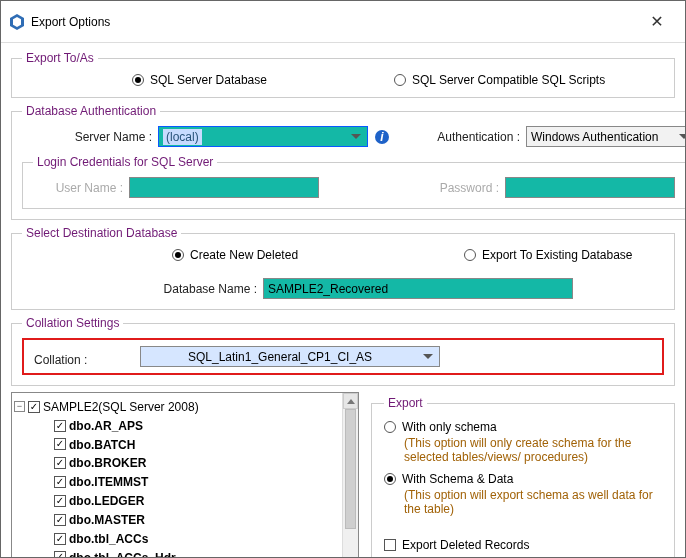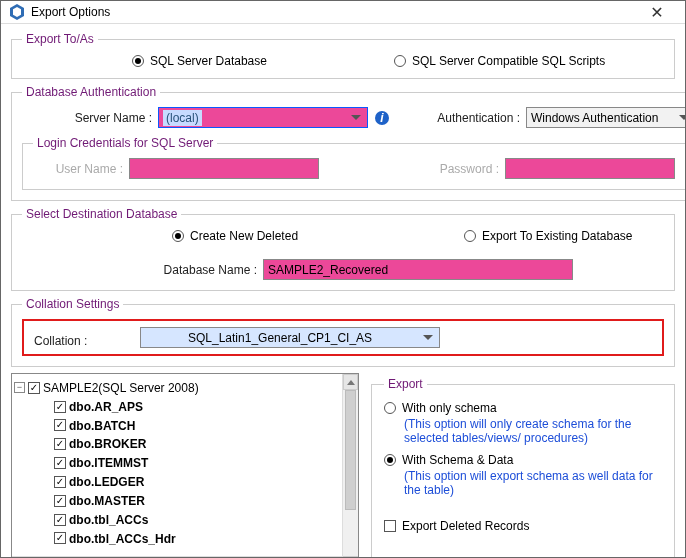--- a/index.html
+++ b/index.html
@@ -1,30 +1,30 @@
 <!DOCTYPE html>
 <html><head>
 <meta charset="utf-8">
 <style>
   * { box-sizing: border-box; font-family: "Segoe UI", Tahoma, sans-serif; font-size: 12px; }
   body { margin: 0; background: #fff; width: 686px; height: 558px; border: 1px solid #666; overflow: hidden; }
-  .titlebar { height: 23px; display: flex; align-items: center; padding: 0 8px; border-bottom: 1px solid #ddd; justify-content: space-between; }
+  .titlebar { height: 42px; display: flex; align-items: center; padding: 0 8px; border-bottom: 1px solid #ddd; justify-content: space-between; }
   .titlebar .appicon { width: 16px; height: 16px; margin-right: 6px; }
   .titlebar .title { flex: 1; font-size: 12px; }
   .titlebar .close { width: 40px; text-align: center; font-size: 16px; color: #333; cursor: default; }
   .content { padding: 4px 10px 8px 10px; }
   fieldset { border: 1px solid #ccc; margin: 4px 0 6px 0; padding: 8px 10px 10px 10px; position: relative; }
   fieldset > legend { padding: 0 4px; color: #701a75; }
   .row { display: flex; align-items: center; }
   .radio { width: 12px; height: 12px; border: 1px solid #555; border-radius: 50%; display: inline-flex; align-items: center; justify-content: center; margin-right: 6px; background: #fff; }
   .radio.checked::after { content: ""; width: 6px; height: 6px; background: #000; border-radius: 50%; display: block; }
   .label { margin-right: 24px; }
   label.lbl { color: #222; margin-right: 6px; text-align: right; }
   label.disabled { color: #aaa; }
-  .select, .input { border: 1px solid #888; height: 21px; padding: 0 4px; display: flex; align-items: center; background: #ec4899; position: relative; }
+  .select, .input { border: 1px solid #888; height: 21px; padding: 0 4px; display: flex; align-items: center; background: #14b8a6; position: relative; }
   .select .arrow { position: absolute; right: 4px; top: 3px; width: 14px; height: 14px; display:flex; align-items:center; justify-content:center; }
   .select .arrow svg { display:block; }
   .hl-sel { background: #c7dbff; color: #28527a; }
   .server-sel { border: 1px solid #0a58ff; }
   .info-icon { width: 16px; height: 16px; margin-left: 6px; }
   .tree-wrap { border: 1px solid #888; width: 348px; height: 200px; overflow: hidden; position: relative; }
   .tree { padding: 4px 0 4px 2px; line-height: 18px; }
   .tree .node { white-space: nowrap; }
   .tree .toggler { display:inline-block; width:11px; height:11px; border:1px solid #888; font-size:9px; line-height:9px; text-align:center; margin-right:3px; vertical-align: middle; color:#555; }
   .tree .cb { display:inline-block; width:12px; height:12px; border:1px solid #555; margin-right:3px; vertical-align: middle; font-size:10px; line-height:10px; text-align:center; color:#000; background:#fff;}
@@ -37,21 +37,21 @@
   .scroll-v .btn { height:16px; background:#e6e6e6; border:1px solid #ccc; display:flex; align-items:center; justify-content:center;}
   .scroll-v .track { position:absolute; top:16px; bottom:16px; left:0; right:0;}
   .scroll-v .thumb { position:absolute; left:2px; right:2px; top:0; height:120px; background:#cfcfcf; border:1px solid #bbb;}
   .scroll-v .down { position:absolute; bottom:0; left:0; right:0;}
   .scroll-h { position:absolute; left:0; bottom:0; height:16px; right:16px; background:#f0f0f0; border-top:1px solid #ddd;}
   .scroll-h .btn { width:16px; height:100%; background:#e6e6e6; border:1px solid #ccc; display:inline-flex; align-items:center; justify-content:center;}
   .scroll-h .rbtn { float:right;}
   .right-col { margin-left: 12px; flex: 1; }
   .export-box { border:1px solid #ccc; padding: 10px 12px 12px 12px; height: 188px; position:relative; }
   .export-box legend { padding:0 4px;}
-  .hint { color:#1d4ed8; padding: 2px 0 8px 20px; }
+  .hint { color:#a16207; padding: 2px 0 8px 20px; }
   .coll-highlight { border: 2px solid #e01b1b; padding: 6px 10px; display:flex; align-items:flex-end; }
   .checkbox { display:inline-block; width:12px; height:12px; border:1px solid #555; margin-right:6px; vertical-align:middle;}
 </style>
 </head>
 <body>
 
 <div class="titlebar">
   <svg class="appicon" viewBox="0 0 16 16">
       <path fill="#2f6db5" d="M8 0l7 4v8l-7 4-7-4V4z"></path>
       <path fill="#fff" d="M8 3l4 2.3v5.4L8 13l-4-2.3V5.3z"></path>

